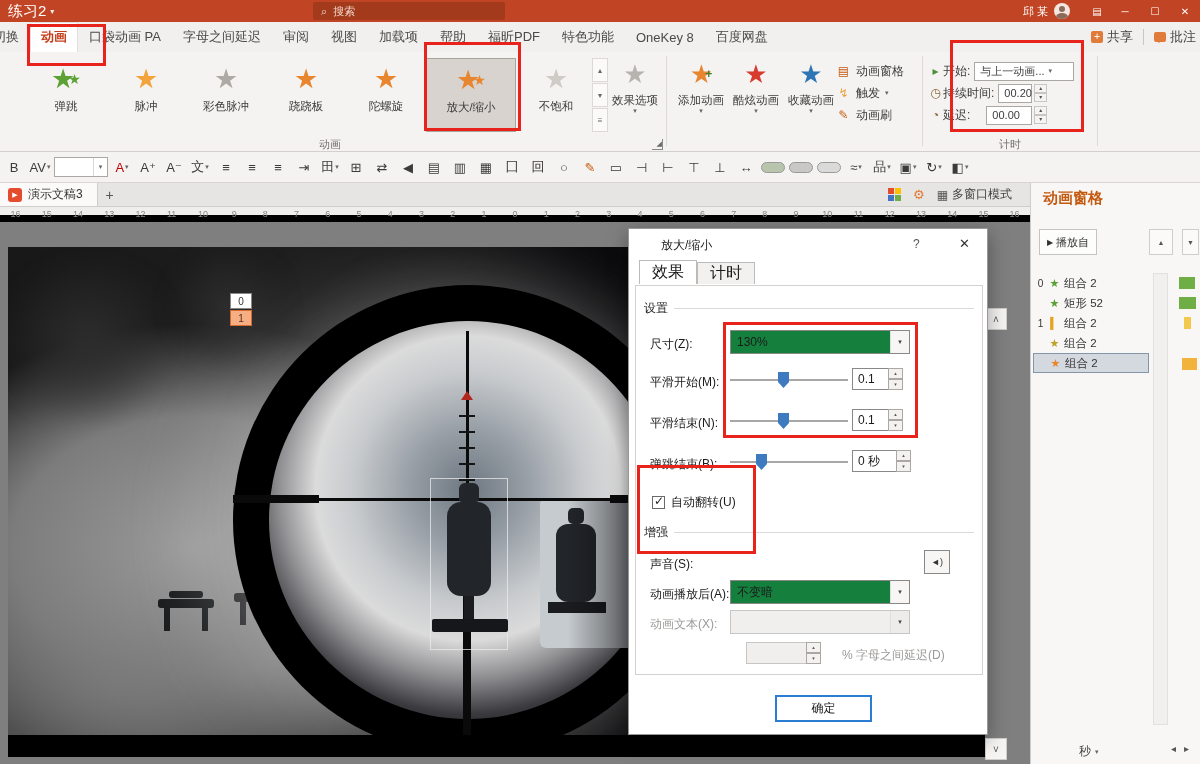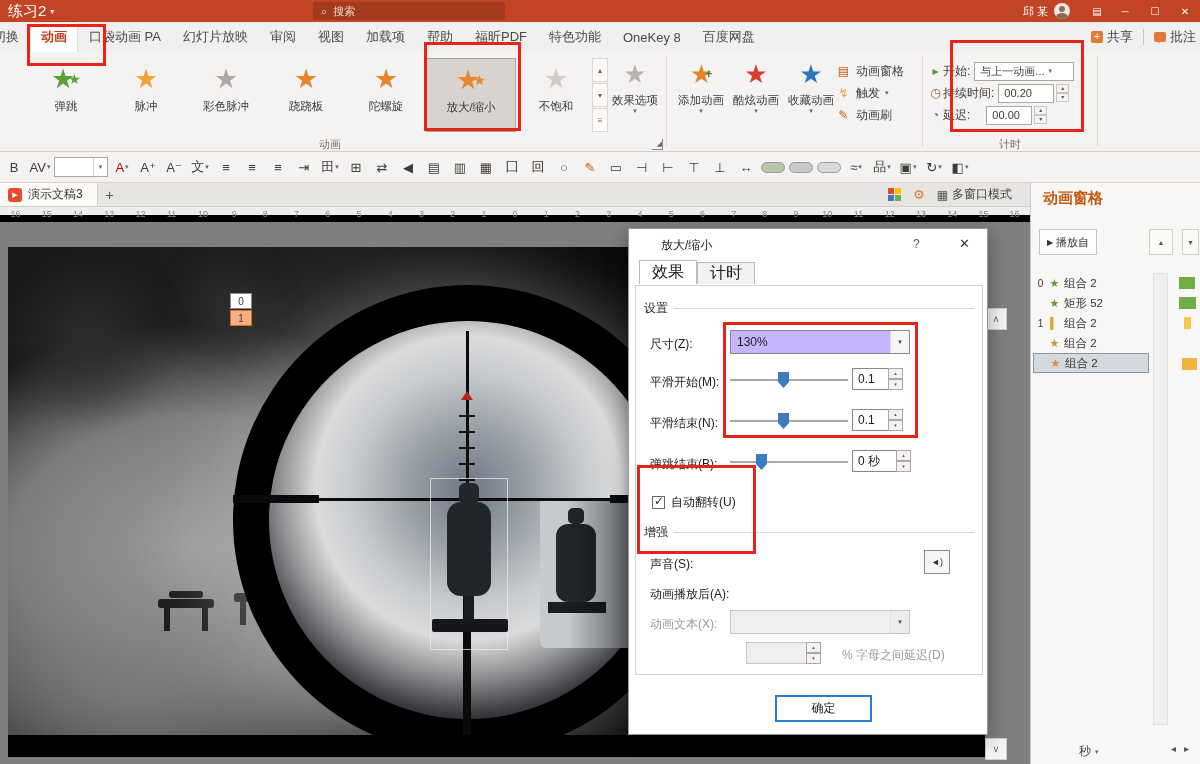--- a/index.html
+++ b/index.html
@@ -155,21 +155,21 @@
 .dtitle .t{position:absolute;left:32px;top:8px}
 .dhelp{position:absolute;left:284px;top:8px;color:#555}
 .dclose{position:absolute;left:330px;top:7px;color:#333;font-size:13px}
 .dtabs{position:absolute;left:10px;top:33px;display:flex}
 .dtab{height:22px;padding:4px 12px;display:flex;align-items:center;border:1px solid #BDBBB9;background:#F2F1F0;border-bottom:none;font-size:16px}
 .dtab.active{background:#fff;position:relative;z-index:2;height:24px;margin-top:-2px}
 .dpage{position:absolute;left:6px;top:56px;width:348px;height:390px;border:1px solid #D4D2D0;background:#fff}
 .grp{position:absolute;left:8px;right:8px;display:flex;align-items:center;gap:6px;font-size:12px}
 .grp i{flex:1;border-top:1px solid #DCDAD8;height:0}
 .dlabel{position:absolute;font-size:12px;white-space:nowrap}
-.combo{position:absolute;height:24px;border:1px solid #8A8886;background:#c4b5fd;display:flex;align-items:center;padding-left:6px;font-size:12px}
+.combo{position:absolute;height:24px;border:1px solid #8A8886;background:#15803d;display:flex;align-items:center;padding-left:6px;font-size:12px}
 .combo .dd{margin-left:auto;width:19px;align-self:stretch;display:flex;align-items:center;justify-content:center;color:#444;font-size:7px;border-left:1px solid #E1DFDD;background:#F7F6F5}
 .combo.disabled{background:#F0EFEE;border-color:#C8C6C4}
 .combo.disabled .dd{background:#EDECEB}
 .slider{position:absolute;width:118px;height:20px}
 .slider .track{position:absolute;left:0;right:0;top:9px;height:2px;background:#A9A7A5}
 .slider .thumb{position:absolute;top:2px;width:11px;height:16px;background:#3D7AC0;clip-path:polygon(0 0,100% 0,100% 62%,50% 100%,0 62%)}
 .spin{position:absolute;height:22px;display:flex}
 .spin .val{width:36px;border:1px solid #8A8886;border-right:none;display:flex;align-items:center;padding-left:5px;font-size:12px;background:#fff}
 .spin.disabled .val{background:#F0EFEE;border-color:#C8C6C4}
 .spin .arr{display:flex;flex-direction:column;width:15px}
@@ -204,21 +204,21 @@
       <span class="wbtn">☐</span>
       <span class="wbtn">✕</span>
     </div>
   </div>
 
   <div class="tabrow">
     <div class="tabs">
         <div class="rtab cut">切换</div>
         <div class="rtab active">动画</div>
         <div class="rtab">口袋动画 PA</div>
-        <div class="rtab">幻灯片放映</div>
+        <div class="rtab">字母之间延迟</div>
         <div class="rtab">审阅</div>
         <div class="rtab">视图</div>
         <div class="rtab">加载项</div>
         <div class="rtab">帮助</div>
         <div class="rtab">福昕PDF</div>
         <div class="rtab">特色功能</div>
         <div class="rtab">OneKey 8</div>
         <div class="rtab">百度网盘</div>
       </div>
     <div class="tabr">
@@ -312,21 +312,21 @@
         <span class="tic" style="color:#4E8F3A">▸</span>
         <span>开始:</span>
         <div class="tcombo" style="width:100px">
             <span>与上一动画...</span>
             <span class="dd">▾</span>
           </div>
       </div>
       <div class="trow">
         <span class="tic">◷</span>
         <span>持续时间:</span>
-        <div class="tcombo" style="width:56px">
+        <div class="tcombo" style="width:34px">
             <span>00.20</span>
           </div>
         <div class="tspin-arrows">
             <span>▴</span>
             <span>▾</span>
           </div>
       </div>
       <div class="trow">
         <span class="tic">◔</span>
         <span>延迟:</span>
@@ -684,20 +684,24 @@
           <span>增强</span>
           <i></i>
         </div>
 
       <span class="dlabel" style="left:14px;top:270px">声音(S):</span>
       <div class="dsound">
           <span>◄)</span>
         </div>
 
       <span class="dlabel" style="left:14px;top:300px">动画播放后(A):</span>
+      <div class="combo" style="left:94px;top:294px;width:180px">
+          <span>不变暗</span>
+          <span class="dd">▾</span>
+        </div>
 
       <span class="dlabel gray" style="left:14px;top:330px">动画文本(X):</span>
       <div class="combo disabled" style="left:94px;top:324px;width:180px">
           <span></span>
           <span class="dd">▾</span>
         </div>
 
       <div class="spin disabled" style="left:110px;top:356px">
           <span class="val" style="width:60px"></span>
           <span class="arr">

